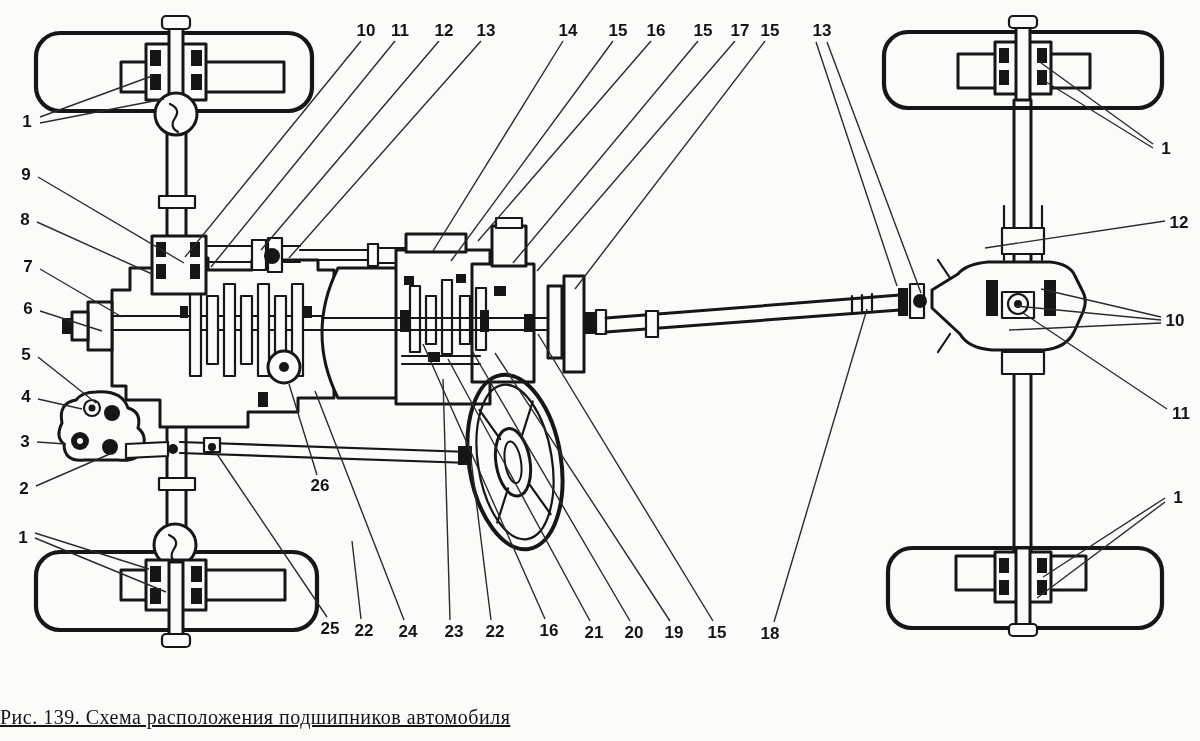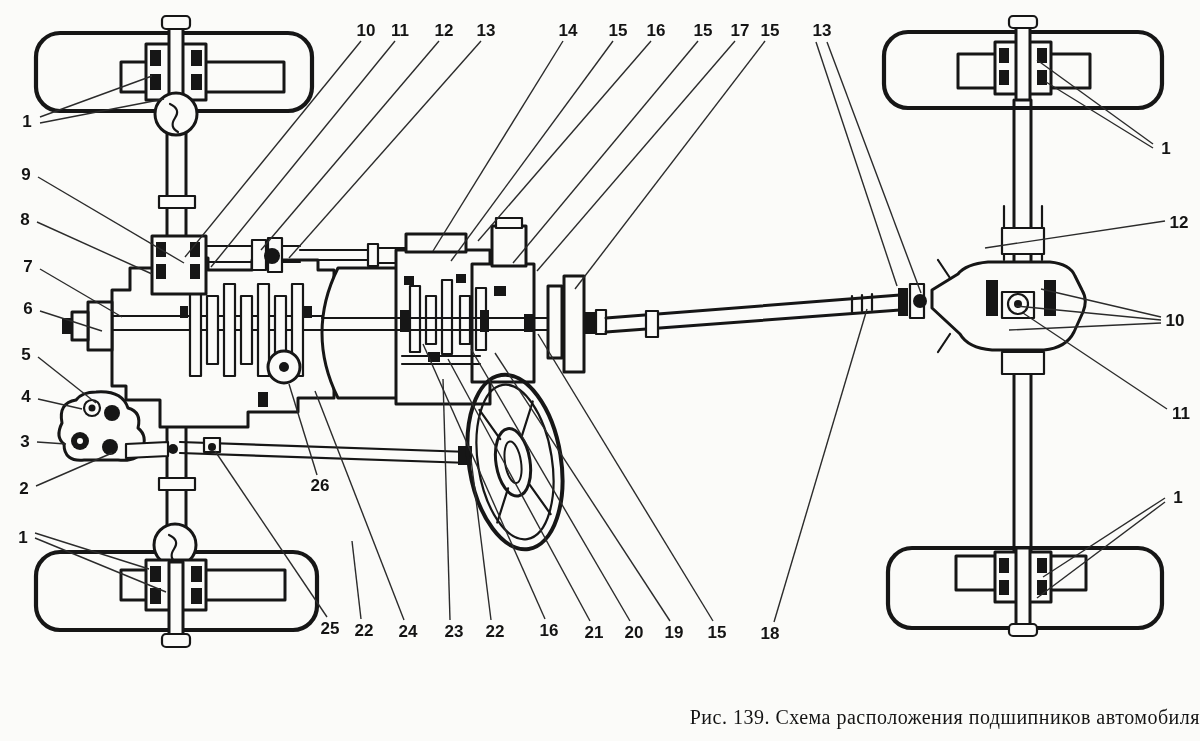--- a/index.html
+++ b/index.html
@@ -6,22 +6,22 @@
   .page{position:relative;width:1200px;height:741px;margin:0 auto;background:#fbfbf9;overflow:hidden;}
   svg{position:absolute;left:0;top:0;}
   .o  {fill:#fbfbf9;stroke:#161616;stroke-width:3;stroke-linejoin:round;}
   .o2 {fill:#fbfbf9;stroke:#161616;stroke-width:2.2;stroke-linejoin:round;}
   .o4 {fill:#fbfbf9;stroke:#161616;stroke-width:4.2;stroke-linejoin:round;}
   .k  {fill:#161616;stroke:none;}
   .ln {fill:none;stroke:#161616;stroke-width:3;stroke-linecap:round;}
   .ln2{fill:none;stroke:#161616;stroke-width:2.2;stroke-linecap:round;}
   .leader{stroke:#2b2b2b;stroke-width:1.4;fill:none;}
   .callout{font:700 17px "Liberation Sans", sans-serif;fill:#141414;}
-  .caption{position:absolute;left:0;top:706px;width:100%;text-align:right;
-           font:20px "Liberation Serif", serif;color:#141414;letter-spacing:.5px;}
+  .caption{position:absolute;left:0;top:706px;width:100%;text-align:left;
+           font:20px "Liberation Serif", serif;color:#141414;letter-spacing:.5px;text-decoration:underline;}
 </style>
 </head>
 <body>
 
 <div class="page">
 <svg id="diagram-svg" width="1200" height="741" viewBox="0 0 1200 741">
 
   <g>
     <rect class="o4" x="36" y="33" width="276" height="78" rx="24"></rect>
     <rect class="o4" x="36" y="552" width="281" height="78" rx="24"></rect>

